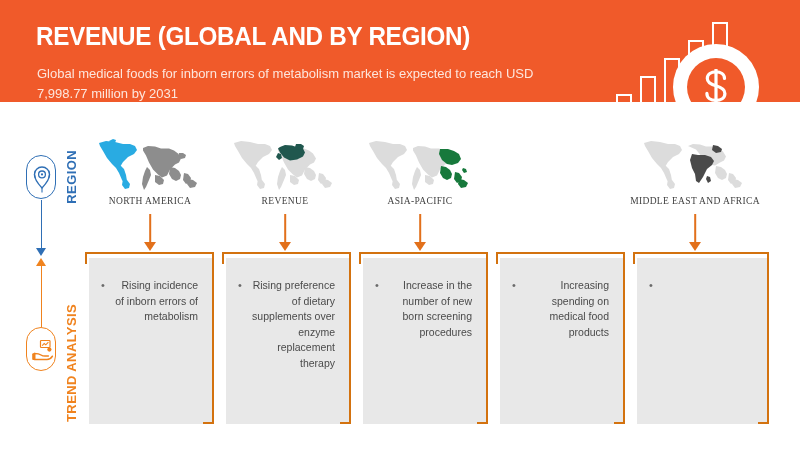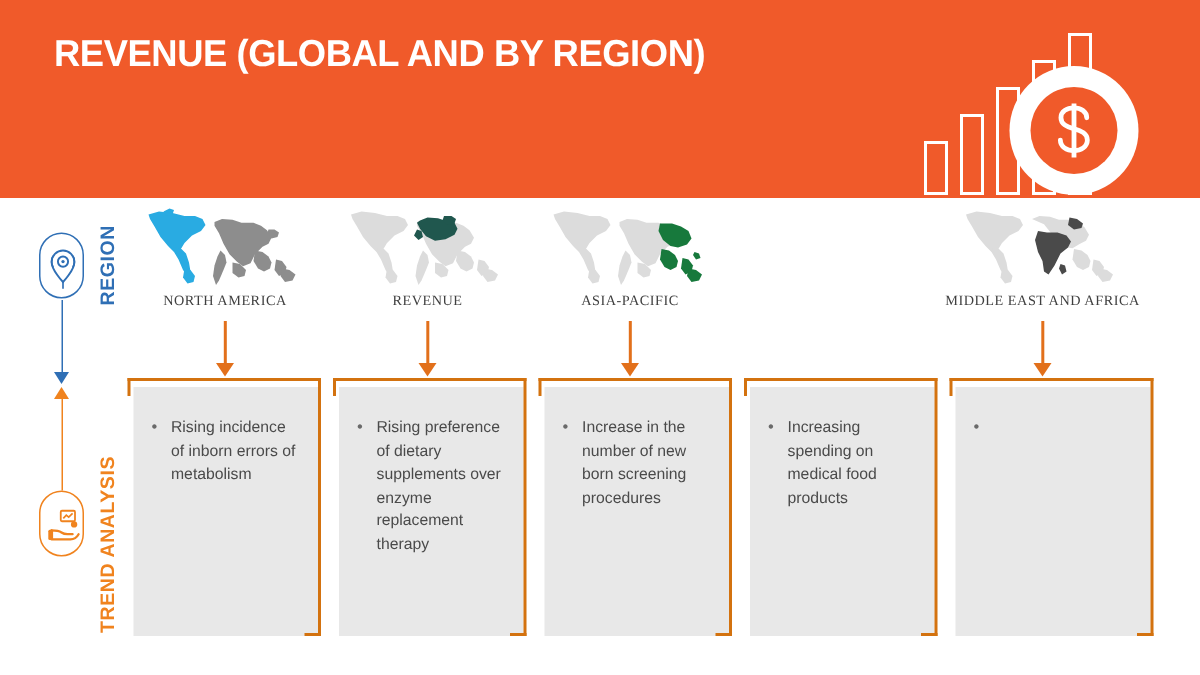--- a/index.html
+++ b/index.html
@@ -7,21 +7,21 @@
     width:800px;height:450px;
     background:#ffffff;
     font-family:"Liberation Sans","DejaVu Sans",sans-serif;
     overflow:hidden;
     position:relative;
   }
   #page{position:relative;width:800px;height:450px;}
 
   
   .header{
-    position:absolute;left:0;top:0;width:800px;height:132px;
+    position:absolute;left:0;top:0;width:800px;height:102px;
     background:#f05a2a;
     overflow:hidden;
   }
   .header-title{
     position:absolute;left:36px;top:22px;
     font-size:25px;font-weight:bold;color:#ffffff;
     letter-spacing:-0.3px;
     font-family:"Liberation Sans","DejaVu Sans",sans-serif;
     transform:scaleX(0.97);transform-origin:left center;
     white-space:nowrap;
@@ -98,29 +98,30 @@
   }
   .tbox .brk-top{position:absolute;left:0;top:0;height:2.2px;background:#d3720f;}
   .tbox .brk-left{position:absolute;left:0;top:0;width:2.2px;height:12px;background:#d3720f;}
   .tbox .brk-right{position:absolute;top:0;width:2.2px;background:#d3720f;}
   .tbox .brk-bottom{position:absolute;height:2.2px;background:#d3720f;}
   .tbox .txt{
     position:absolute;left:16px;top:26px;right:20px;
     font-size:10.5px;line-height:15.5px;color:#4a4a4a;
   }
   .tbox .txt .bullet{position:absolute;left:0;top:0;font-size:11px;color:#6a6a6a;}
-  .tbox .txt .body{display:block;margin-left:13px;}
+  .tbox .txt .body{display:block;margin-left:13px;text-align:right;}
 </style>
 </head>
 <body>
 
 <div id="page">
 
   <div class="header">
     <div class="header-title">REVENUE (GLOBAL AND BY REGION)</div>
+    <div class="header-sub">Global medical foods for inborn errors of metabolism market is expected to reach USD 7,998.77 million by 2031</div>
 
     <div class="hdr-icon">
       <div class="bar" style="left:8px;  top:92px; width:16px; height:36px;"></div>
       <div class="bar" style="left:32px; top:74px; width:16px; height:54px;"></div>
       <div class="bar" style="left:56px; top:56px; width:16px; height:72px;"></div>
       <div class="bar" style="left:80px; top:38px; width:16px; height:90px;"></div>
       <div class="bar" style="left:104px;top:20px; width:16px; height:108px;"></div>
       <div class="coin">
         <div class="coin-inner"></div>
         <svg style="position:absolute;left:14px;top:14px;" width="58" height="58" viewBox="0 0 58 58">

